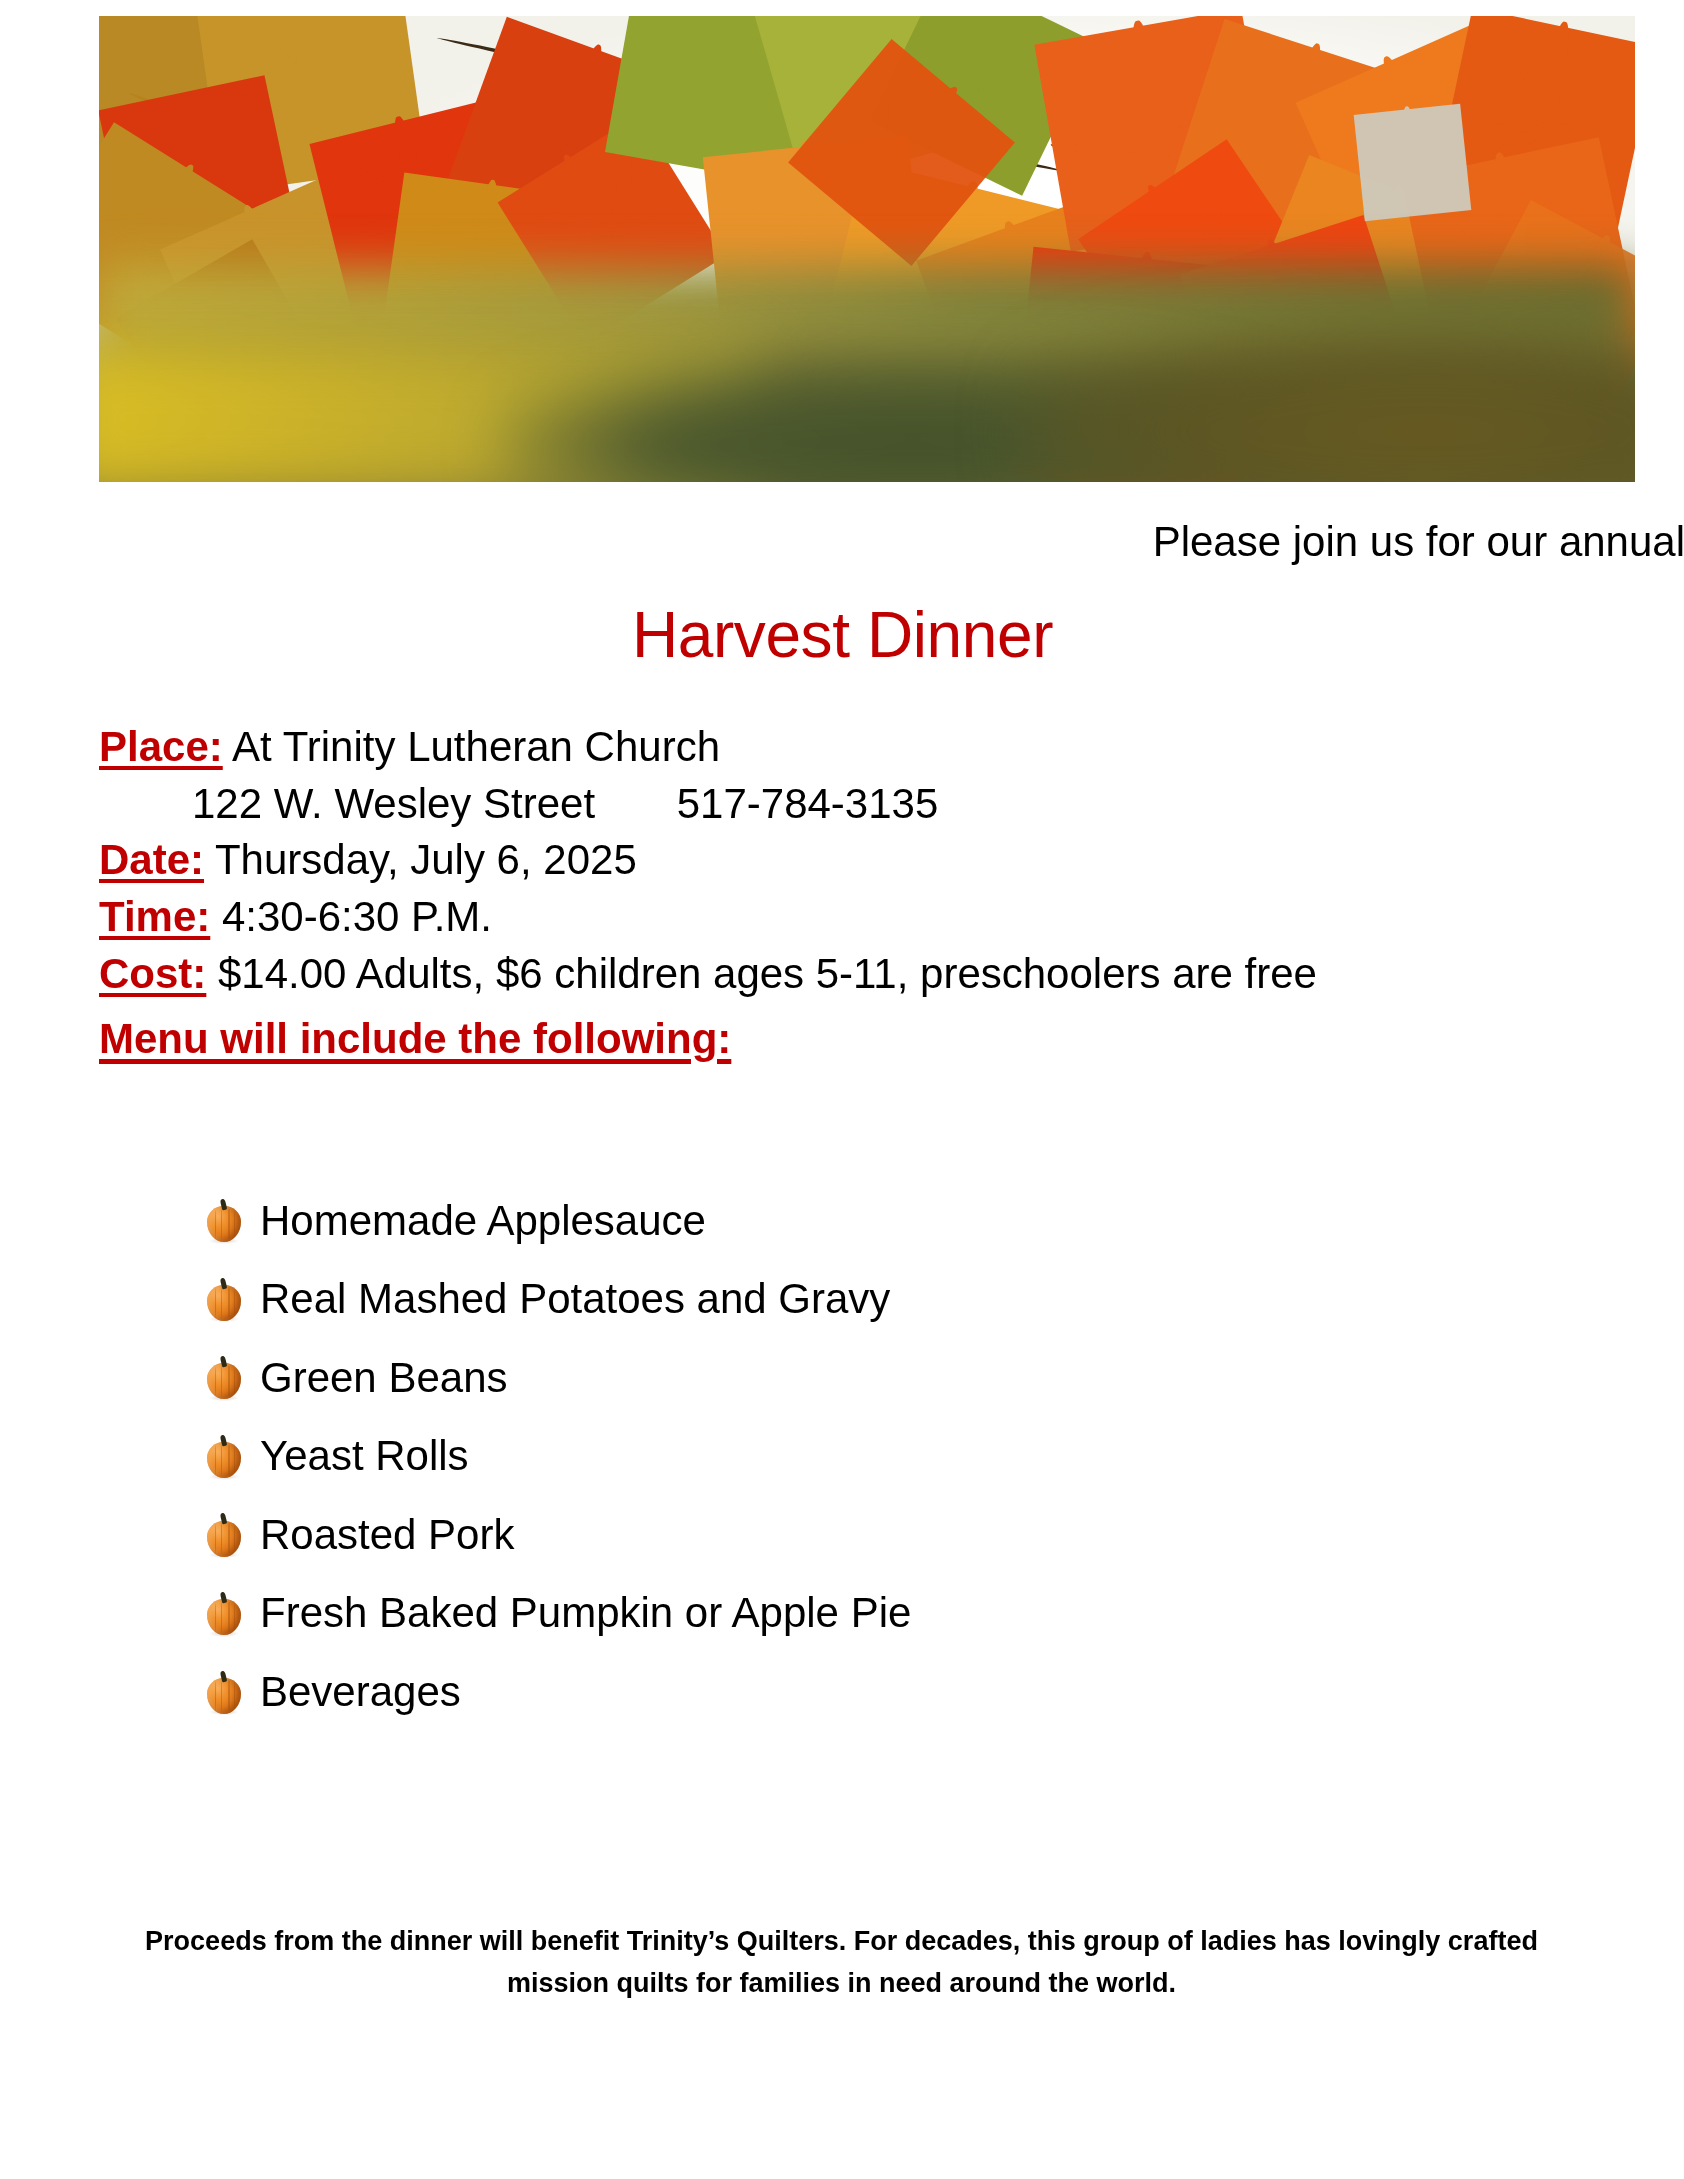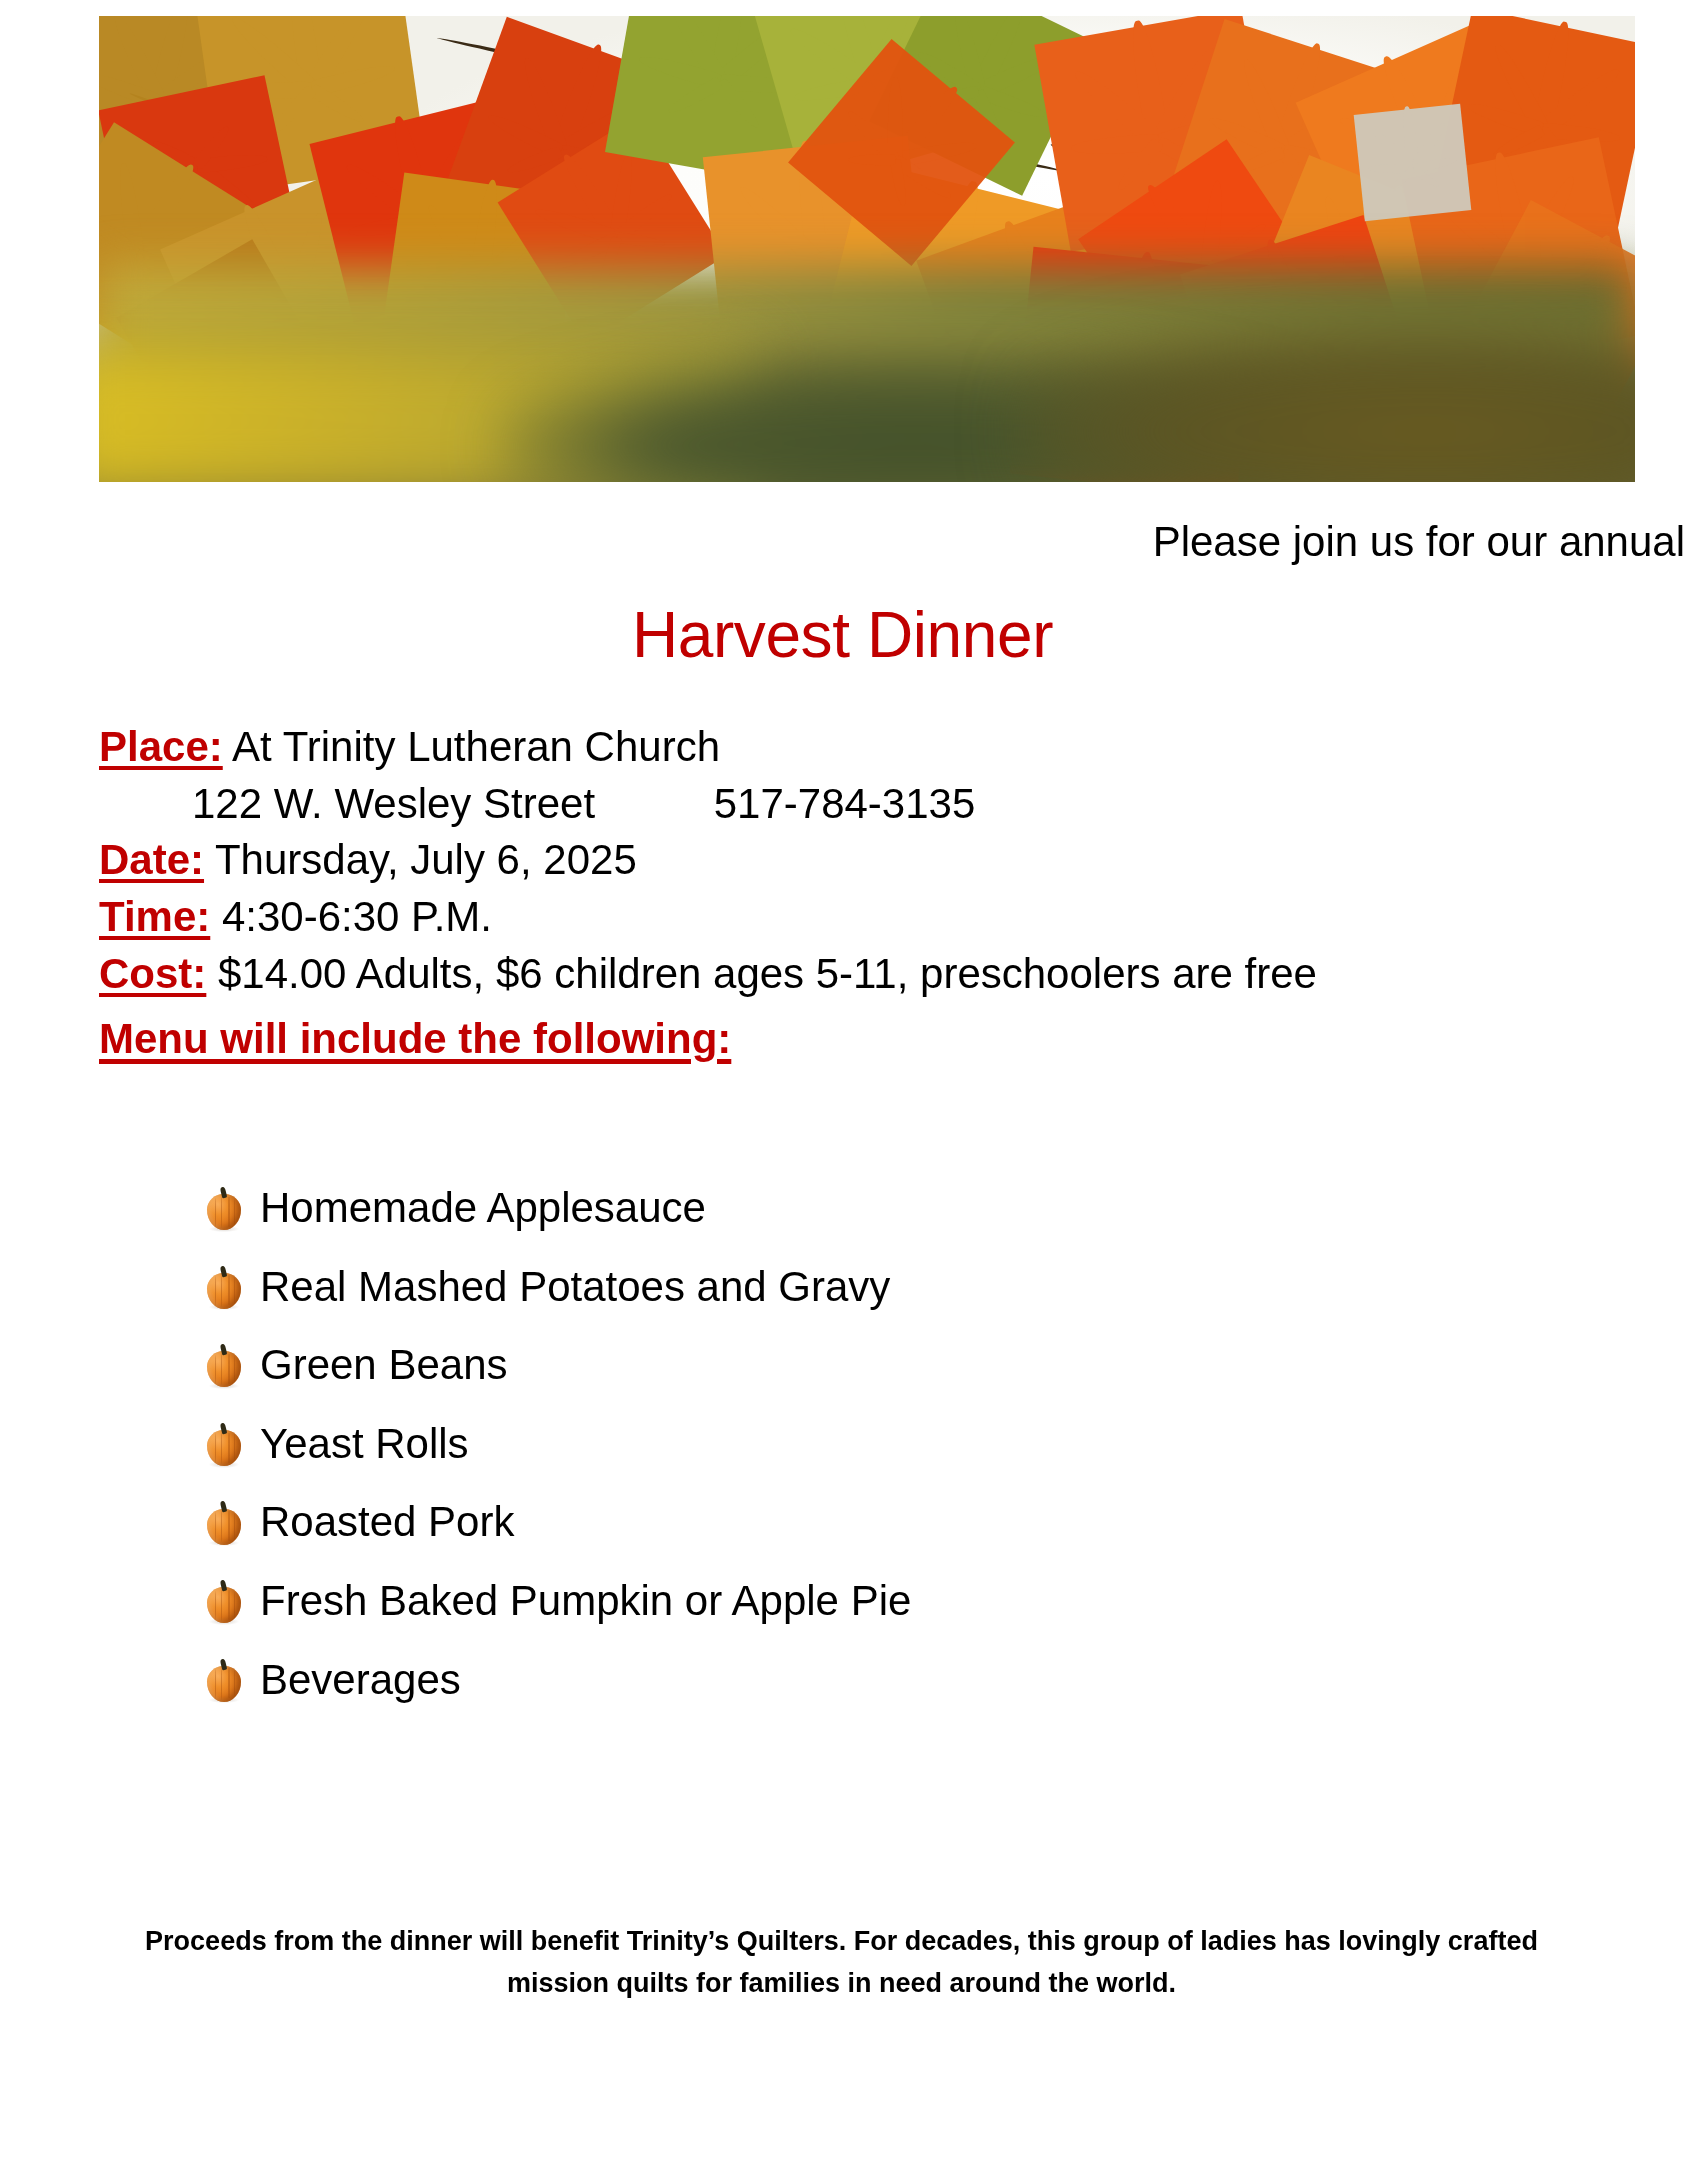--- a/index.html
+++ b/index.html
@@ -139,21 +139,21 @@
   .lbl {
     color: #C00000;
     font-weight: bold;
     text-decoration: underline;
     text-underline-offset: 5.4px;
     text-decoration-thickness: 3.6px;
   }
   .indent-addr { padding-left: 93px; }
   .phone {
     display: inline-block;
-    margin-left: 107px;
+    margin-left: 70px;
     font-family: "Liberation Sans", sans-serif;
     font-stretch: normal;
     letter-spacing: 0px;
   }
   .menu-head {
     color: #C00000;
     font-weight: bold;
     text-decoration: underline;
     text-underline-offset: 6.3px;
     text-decoration-thickness: 4.5px;
@@ -163,20 +163,21 @@
   }
 
   .menu-list {
     position: absolute;
     left: 206px;
     top: 1187px;
     width: 1343px;
   }
   .menu-item {
     display: flex;
+    align-items: center;
     height: 67px;
     margin-bottom: 11.6px;
   }
   .pumpkin {
     position: relative;
     width: 36px;
     height: 43px;
     flex: 0 0 36px;
     margin-right: 18px;
   }

